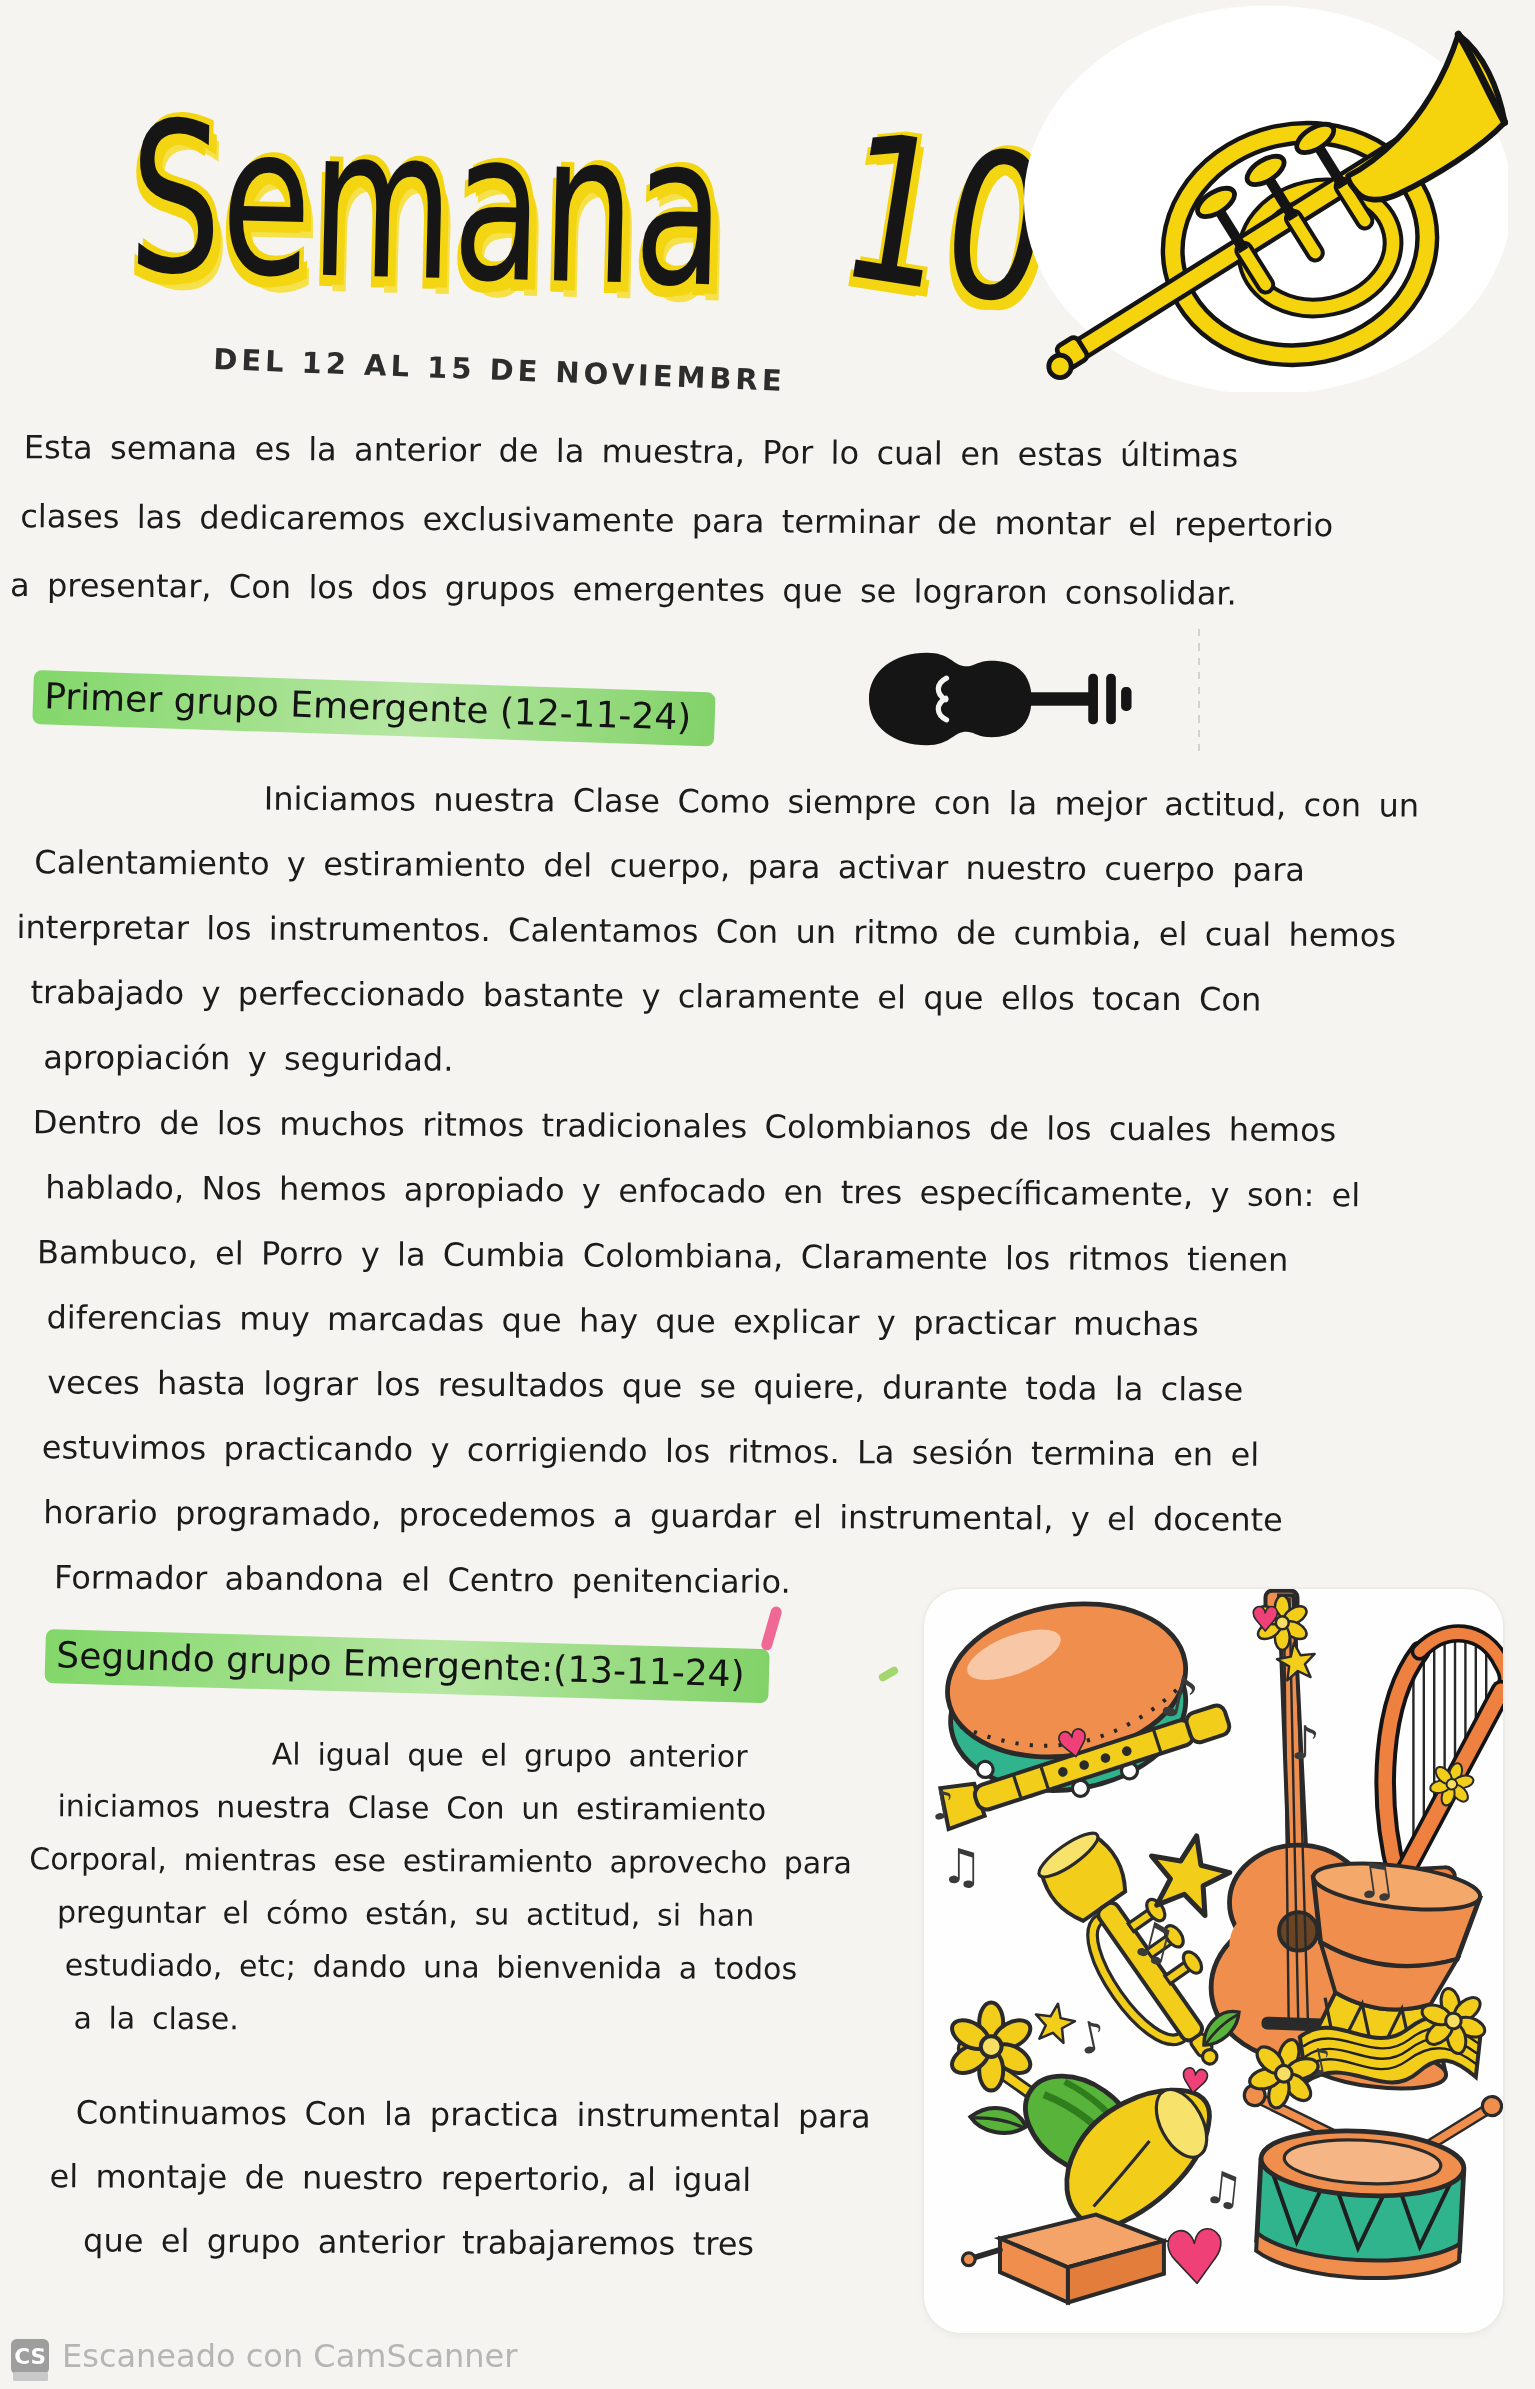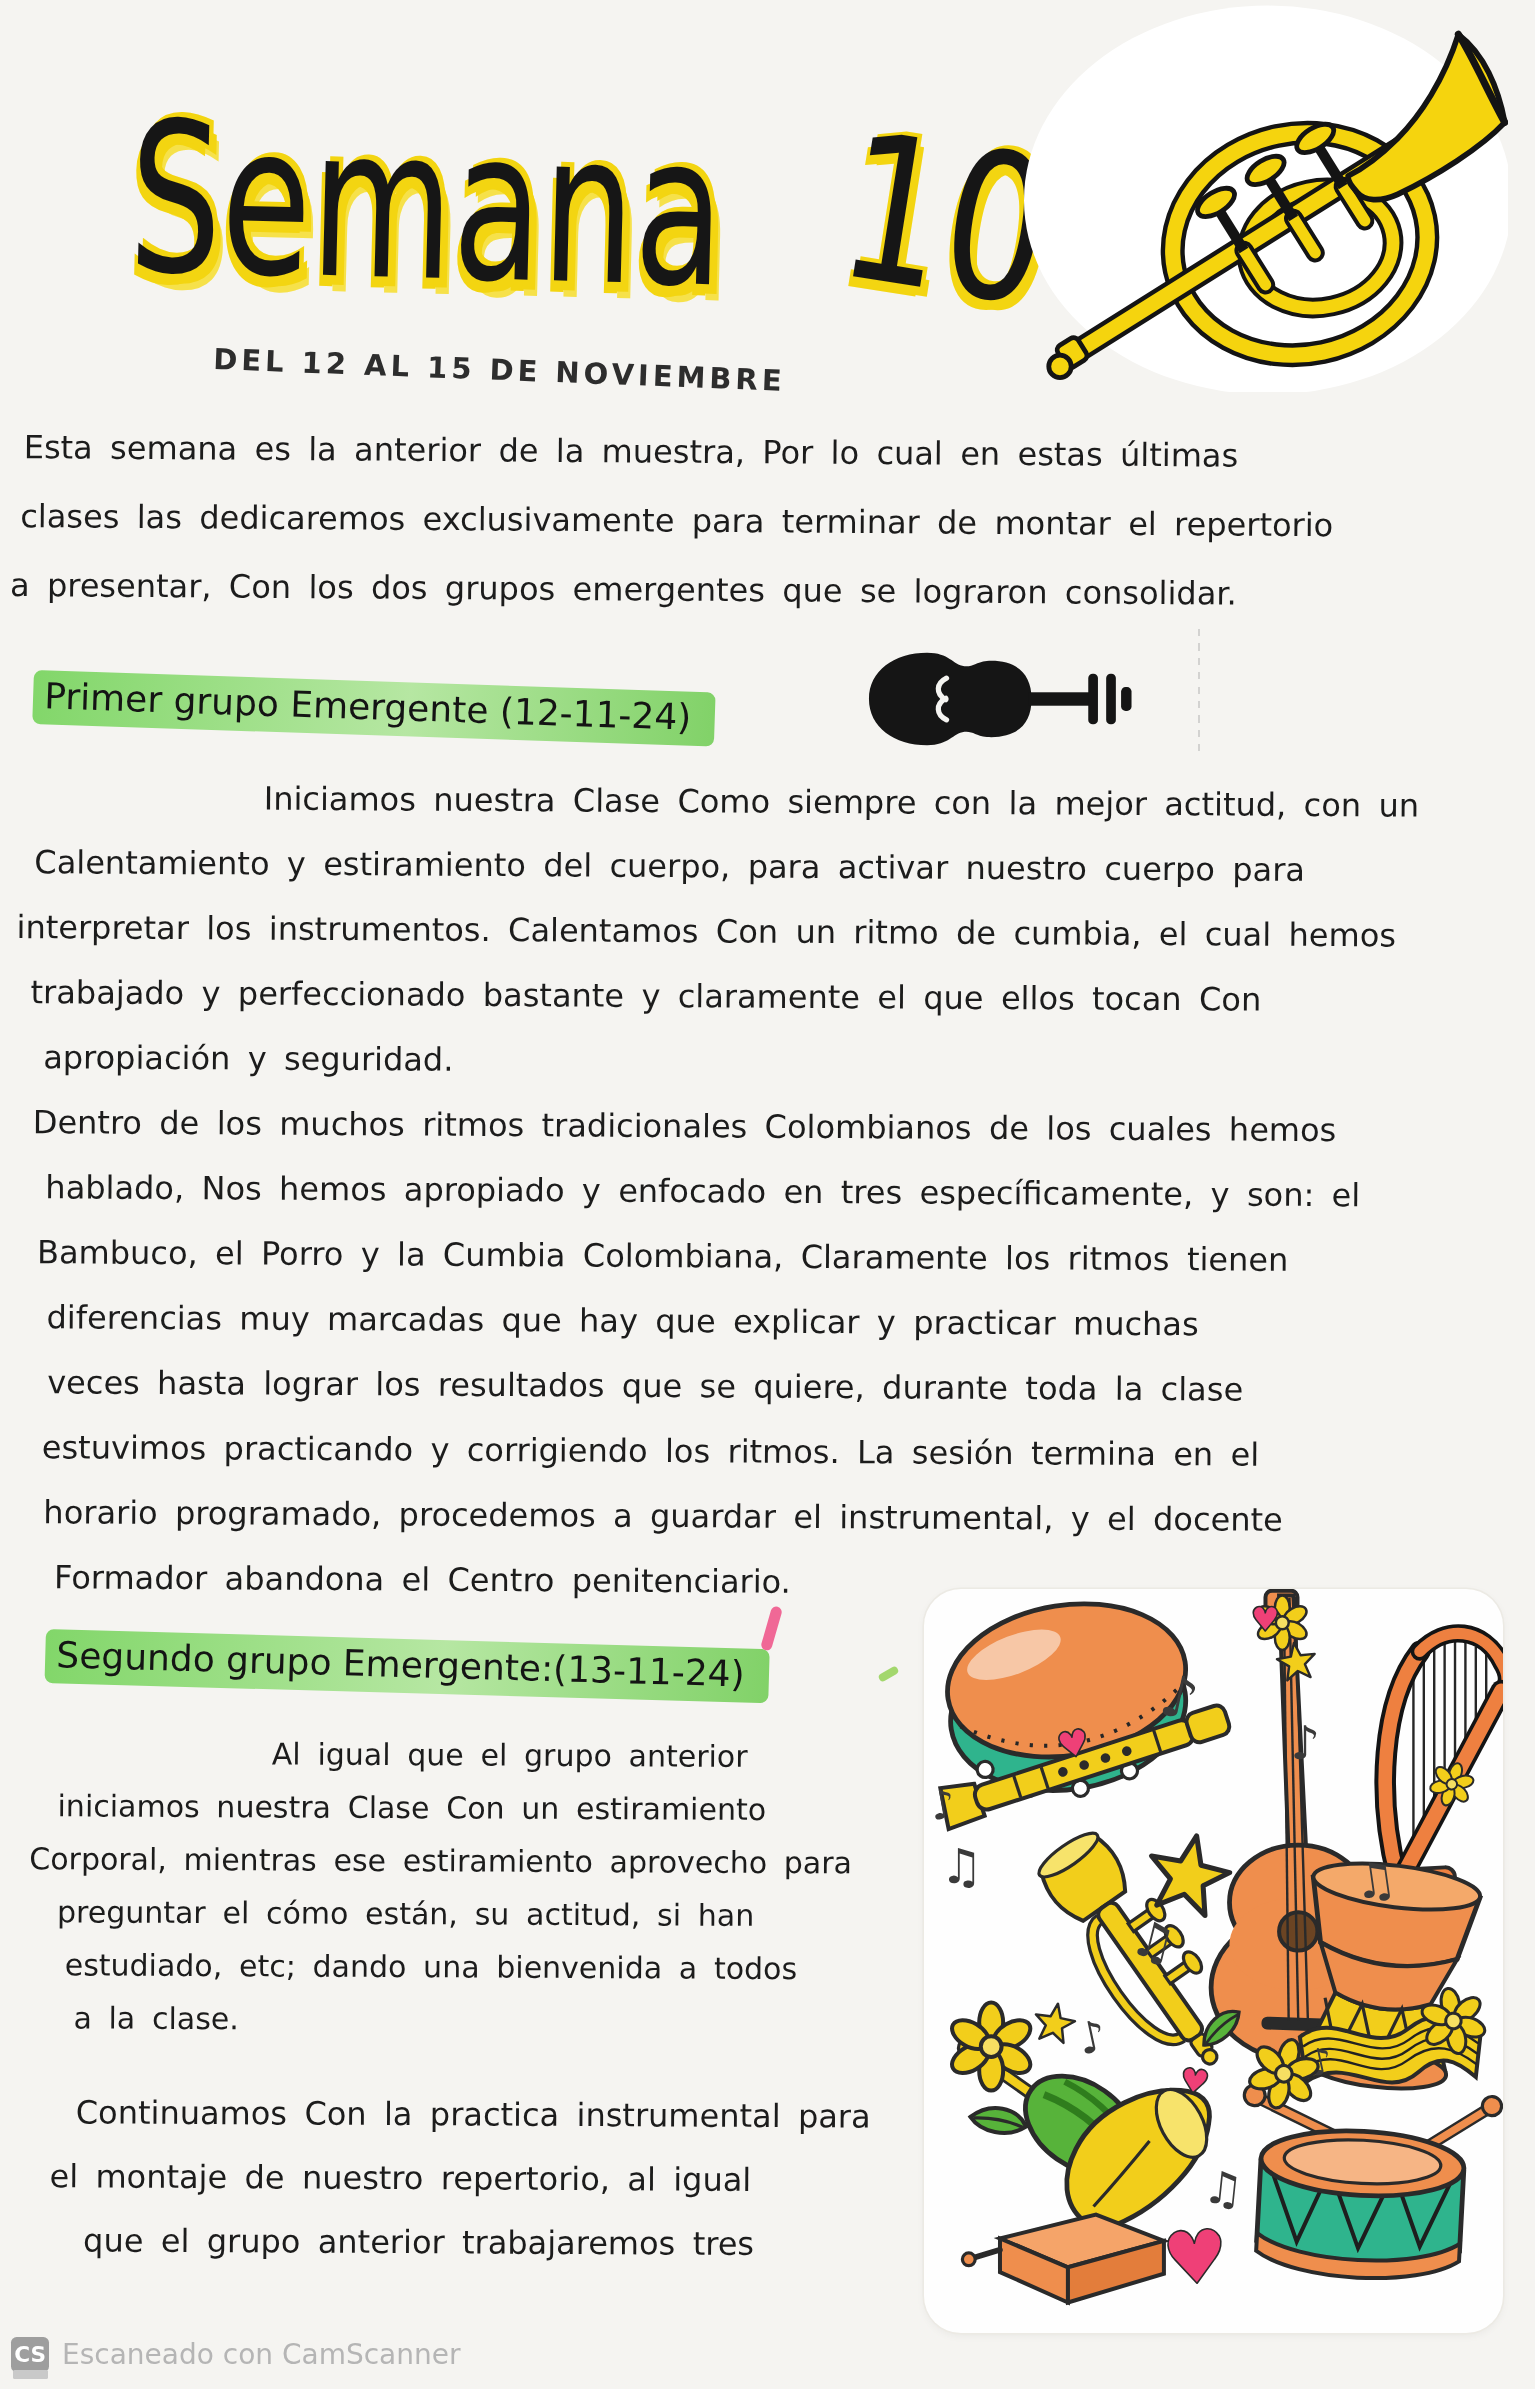--- a/index.html
+++ b/index.html
@@ -48,21 +48,21 @@
   
   .pink-mark{left:766px;top:1606px;width:11.2px;height:45px;background:#ef4f86;border-radius:6.4px;transform:rotate(16deg);opacity:.85;}
   .green-mark{left:878px;top:1670px;width:21px;height:8px;background:#9ad45e;border-radius:4px;transform:rotate(-30deg);opacity:.9;}
   .fold-line{left:1198px;top:629px;width:2.4px;height:130px;opacity:.45;
     background:repeating-linear-gradient(#a9a9a9 0 7.2px,transparent 7.2px 14.4px);}
   
   .watermark{left:11.2px;top:2337px;display:flex;align-items:center;gap:12.8px;justify-content:flex-end;}
   .cs-badge{position:relative;width:38px;height:35px;background:#9e9e9e;border-radius:5.6px;
     display:flex;align-items:center;justify-content:center;font-weight:bold;font-size:21.6px;color:#fff;}
   .cs-badge::after{content:"";position:absolute;left:1.6px;bottom:-7.2px;width:35px;height:8.8px;background:#c9c9c9;border-radius:1.6px;}
-  .watermark-text{font-size:28px;color:#b5b5b5;}
+  .watermark-text{font-size:32px;color:#b5b5b5;}
 </style>
 </head>
 <body>
 
 <div class="abs title-word">Semana</div>
 <div class="abs title-number">10</div>
 <div class="abs subtitle">DEL 12 AL 15 DE NOVIEMBRE</div>
 
 <div class="abs" style="left:1004px;top:4px;width:504px;height:388px;">
   <svg width="504" height="388" viewBox="0 0 630 485">

